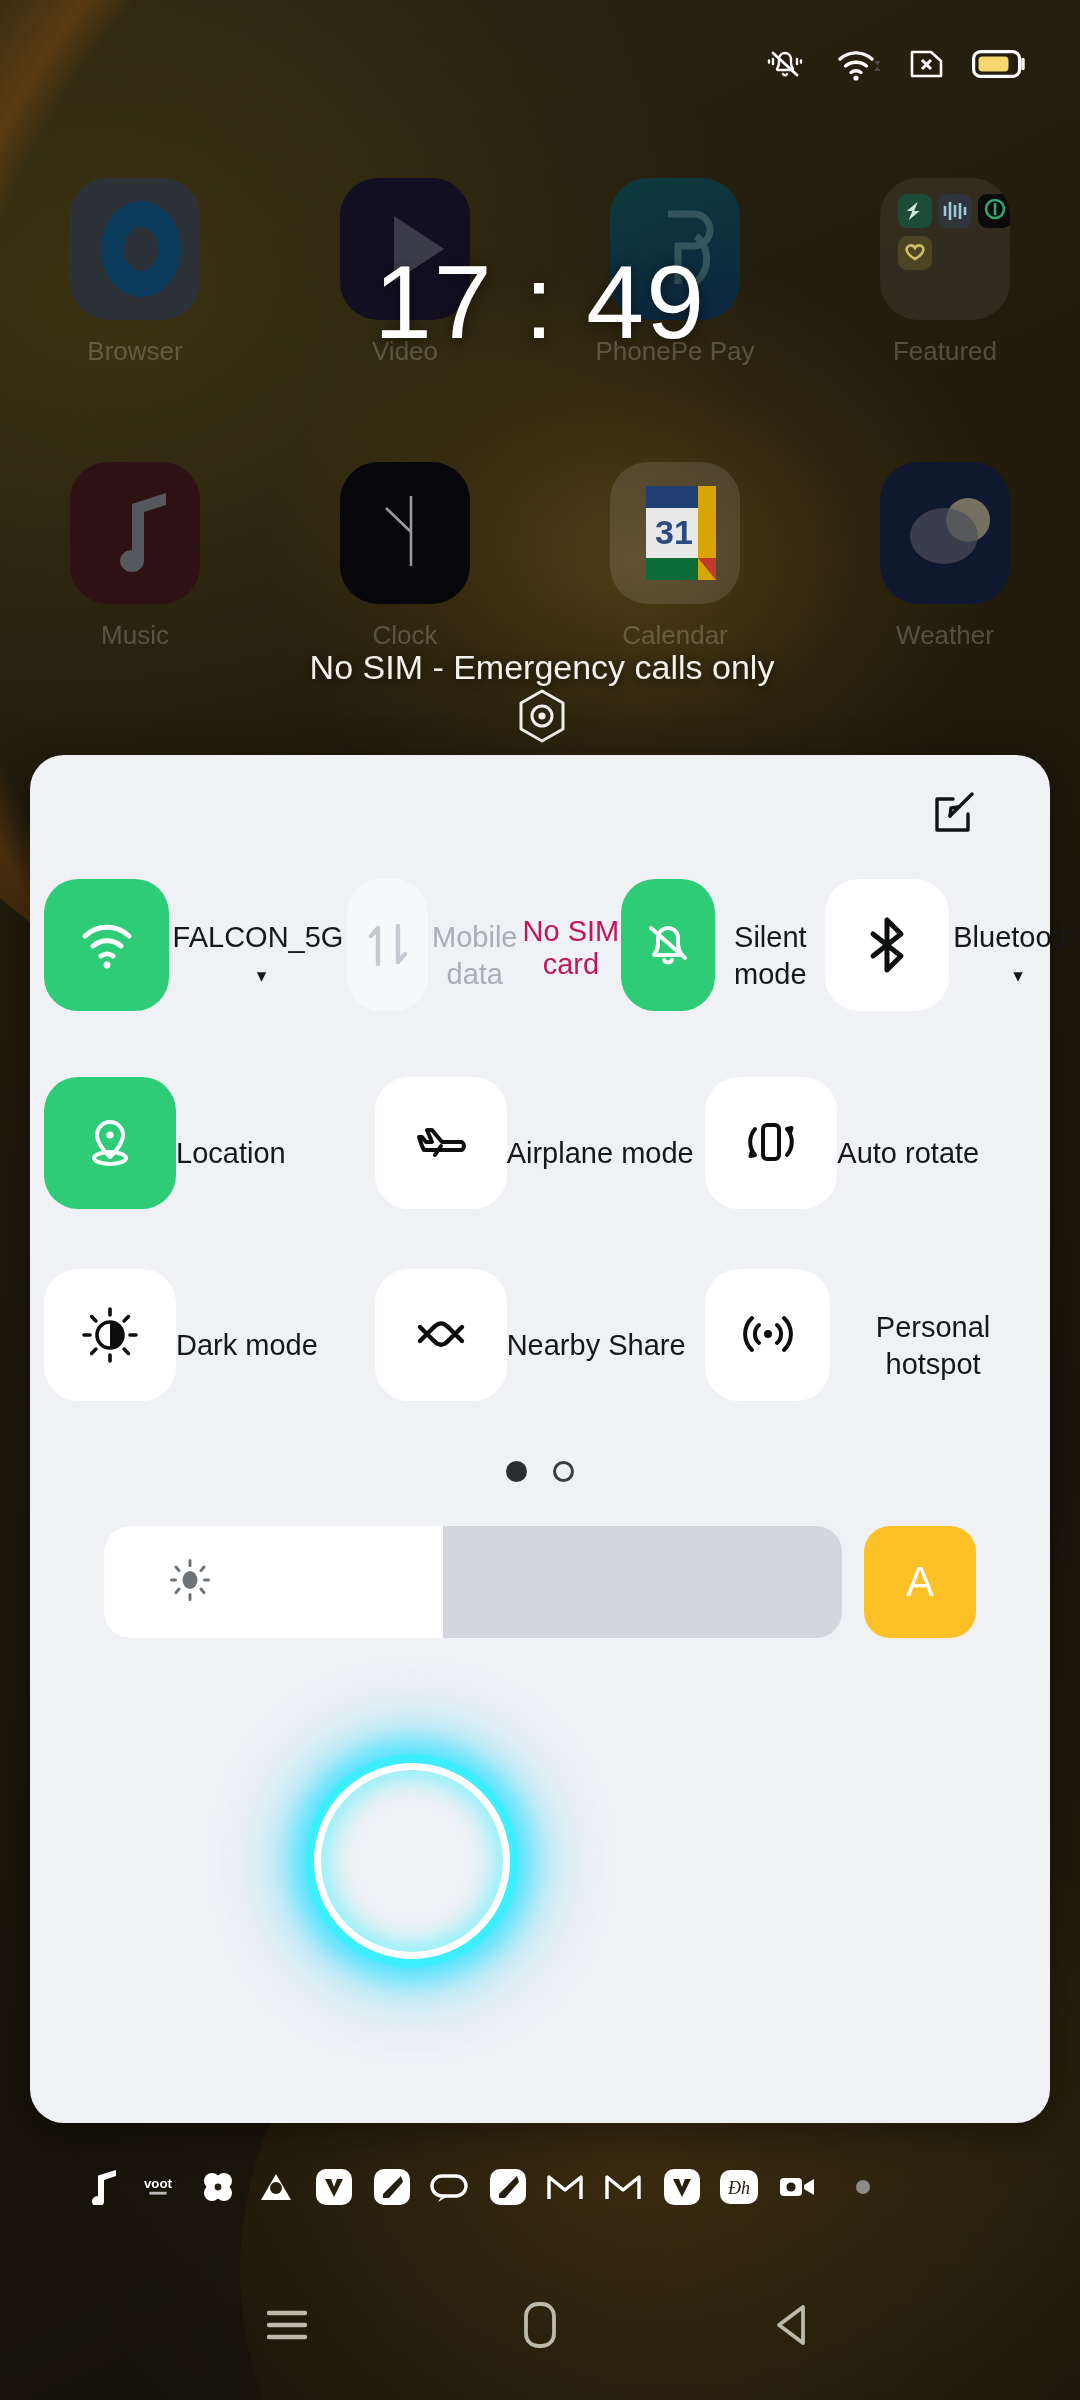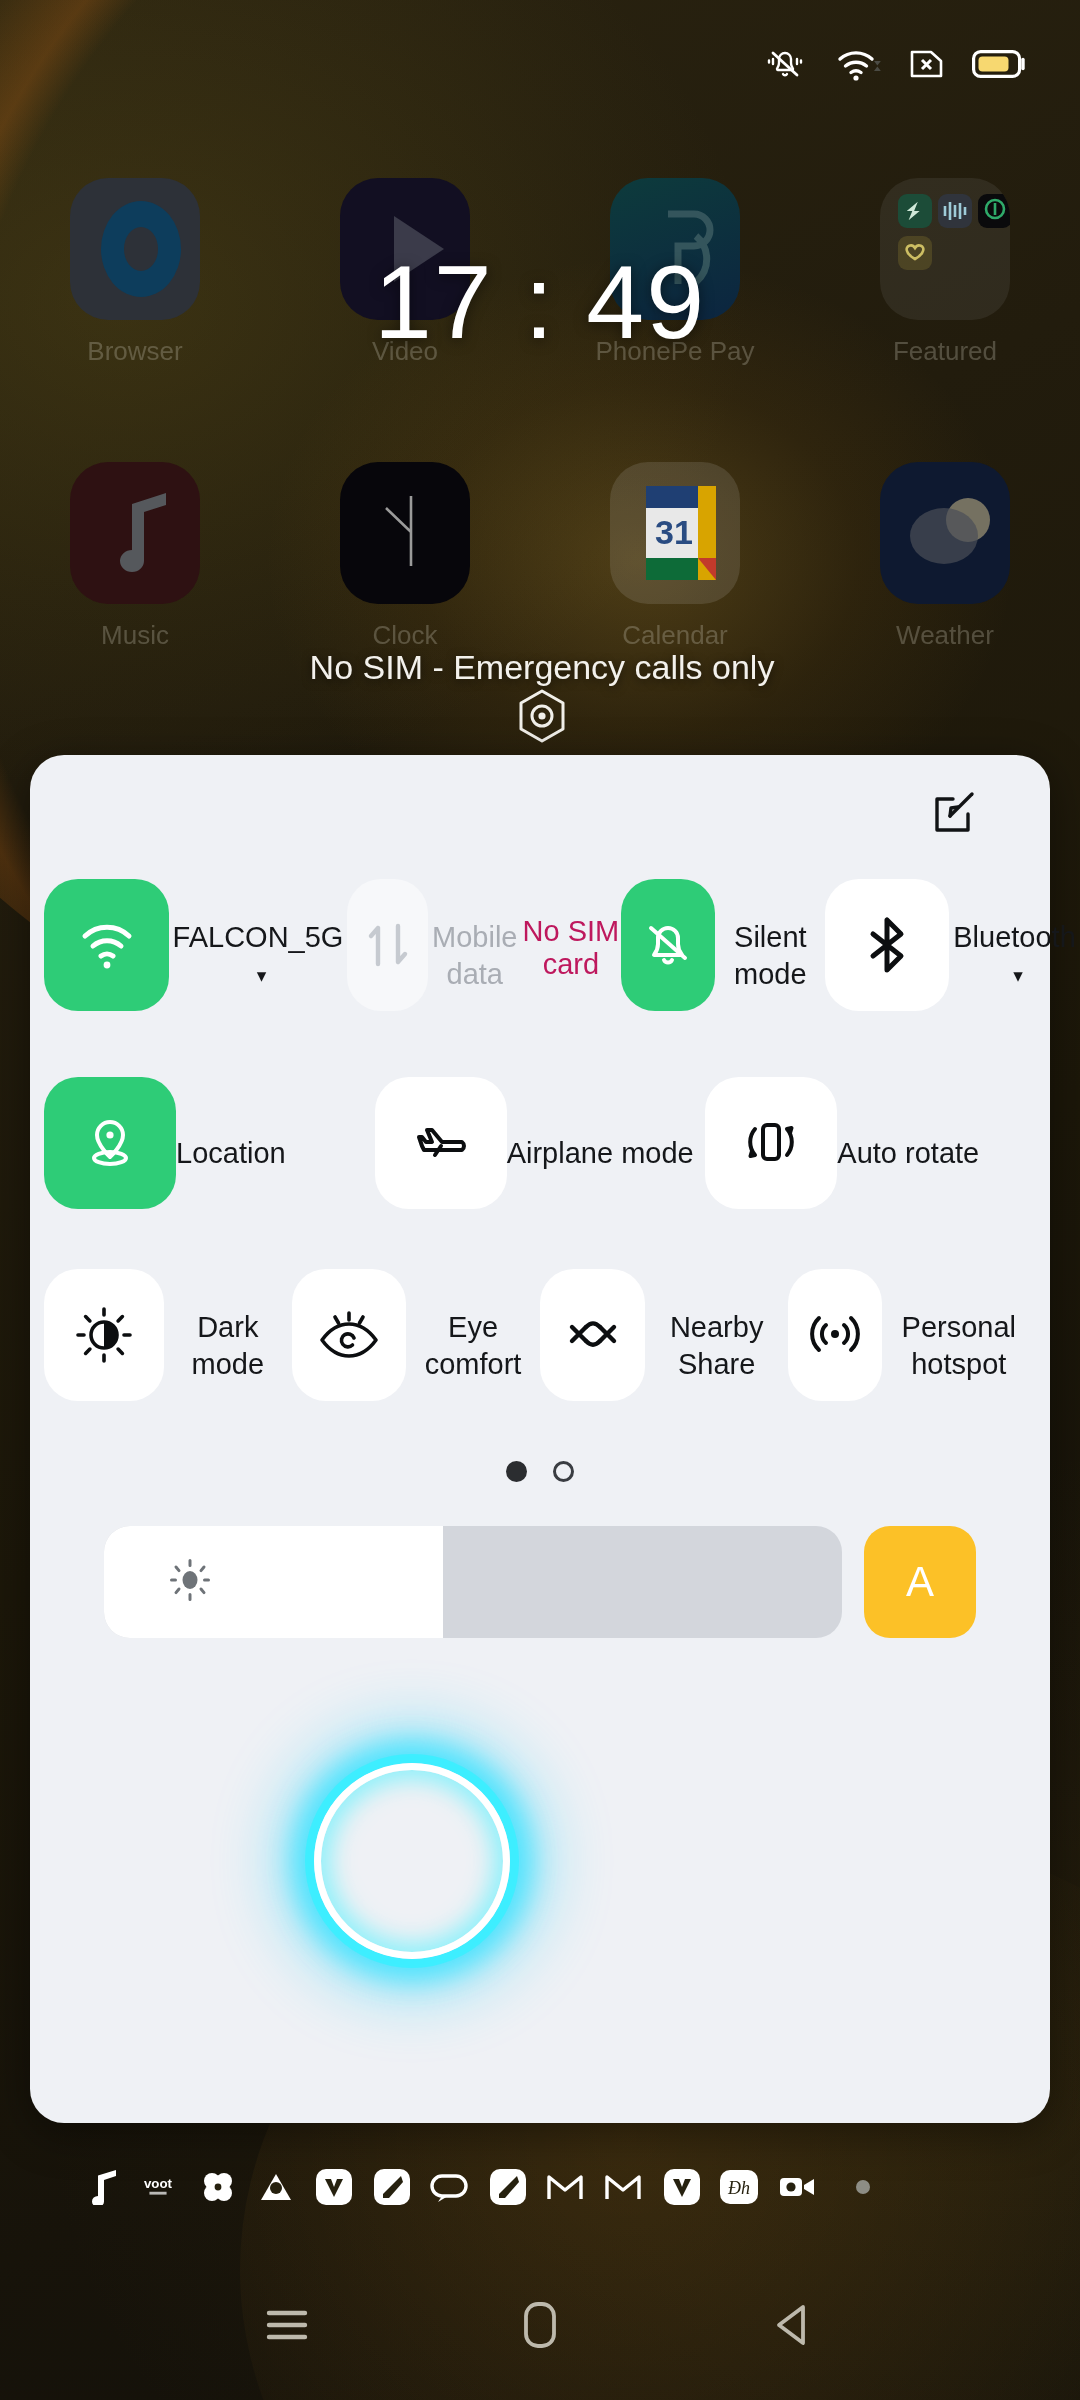--- a/index.html
+++ b/index.html
@@ -401,30 +401,20 @@
           <path d="M29 16a13 13 0 0 1 0 26z" fill="#0c0e10"></path>
           <circle cx="29" cy="29" r="13" fill="none" stroke="#0c0e10" stroke-width="3.6"></circle>
           <g stroke="#0c0e10" stroke-width="3.6" stroke-linecap="round">
             <path d="M29 3v6M29 49v6M3 29h6M49 29h6M10.6 10.6l4.3 4.3M43.1 43.1l4.3 4.3M47.4 10.6l-4.3 4.3M14.9 43.1l-4.3 4.3"></path>
           </g>
         </svg>
       </div>
       <div class="tile-label">Dark mode</div>
     </div>
 
-    <div class="tile">
-      <div class="tile-btn">
-        <svg width="62" height="56" viewBox="0 0 62 56" fill="none" stroke="#0c0e10" stroke-width="3.6" stroke-linecap="round" stroke-linejoin="round">
-          <path d="M4 36c8-11 17-16 27-16s19 5 27 16c-8 11-17 16-27 16S12 47 4 36z" transform="translate(0,-3)"></path>
-          <path d="M36 31a6.5 6.5 0 1 0-1.5 7" stroke-width="3.6"></path>
-          <path d="M31 6v7M17 10l3.5 6M45 10l-3.5 6"></path>
-        </svg>
-      </div>
-      <div class="tile-label">Eye comfort</div>
-    </div>
 
     <div class="tile">
       <div class="tile-btn">
         <svg width="58" height="40" viewBox="0 0 58 40" fill="none" stroke="#0c0e10" stroke-width="4.4" stroke-linecap="round">
           <path d="M8 12 L22 26 M8 26 L22 12"></path>
           <path d="M22 26c5 5 9 5 14 0"></path>
           <path d="M22 12c5-5 9-5 14 0"></path>
           <path d="M36 12 L50 26 M36 26 L50 12"></path>
         </svg>
       </div>

